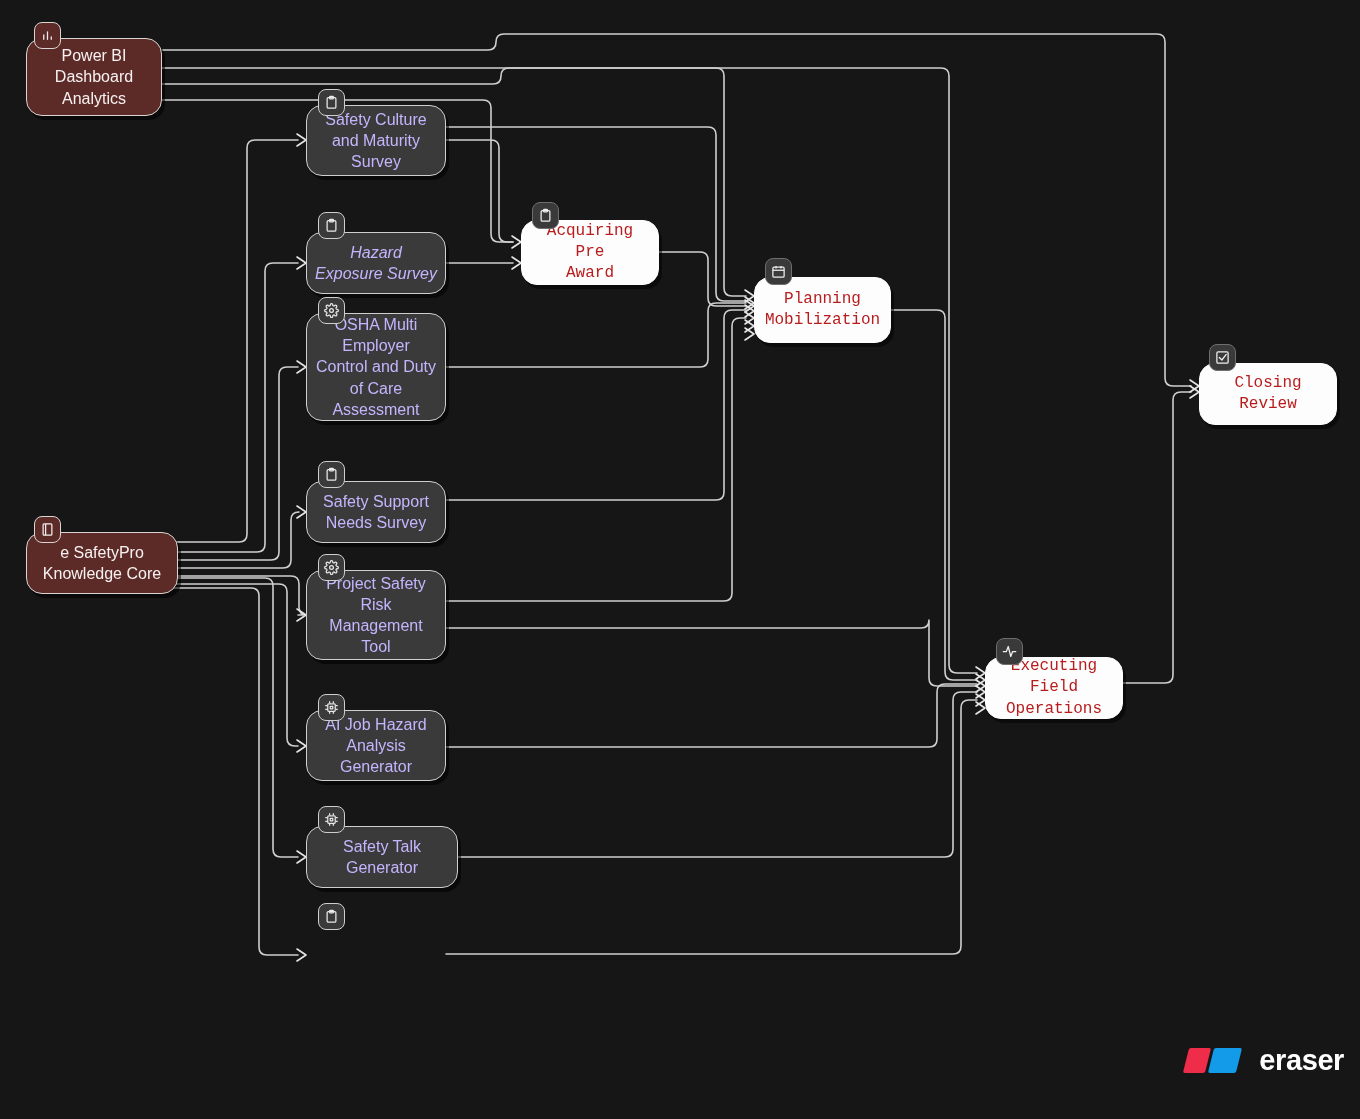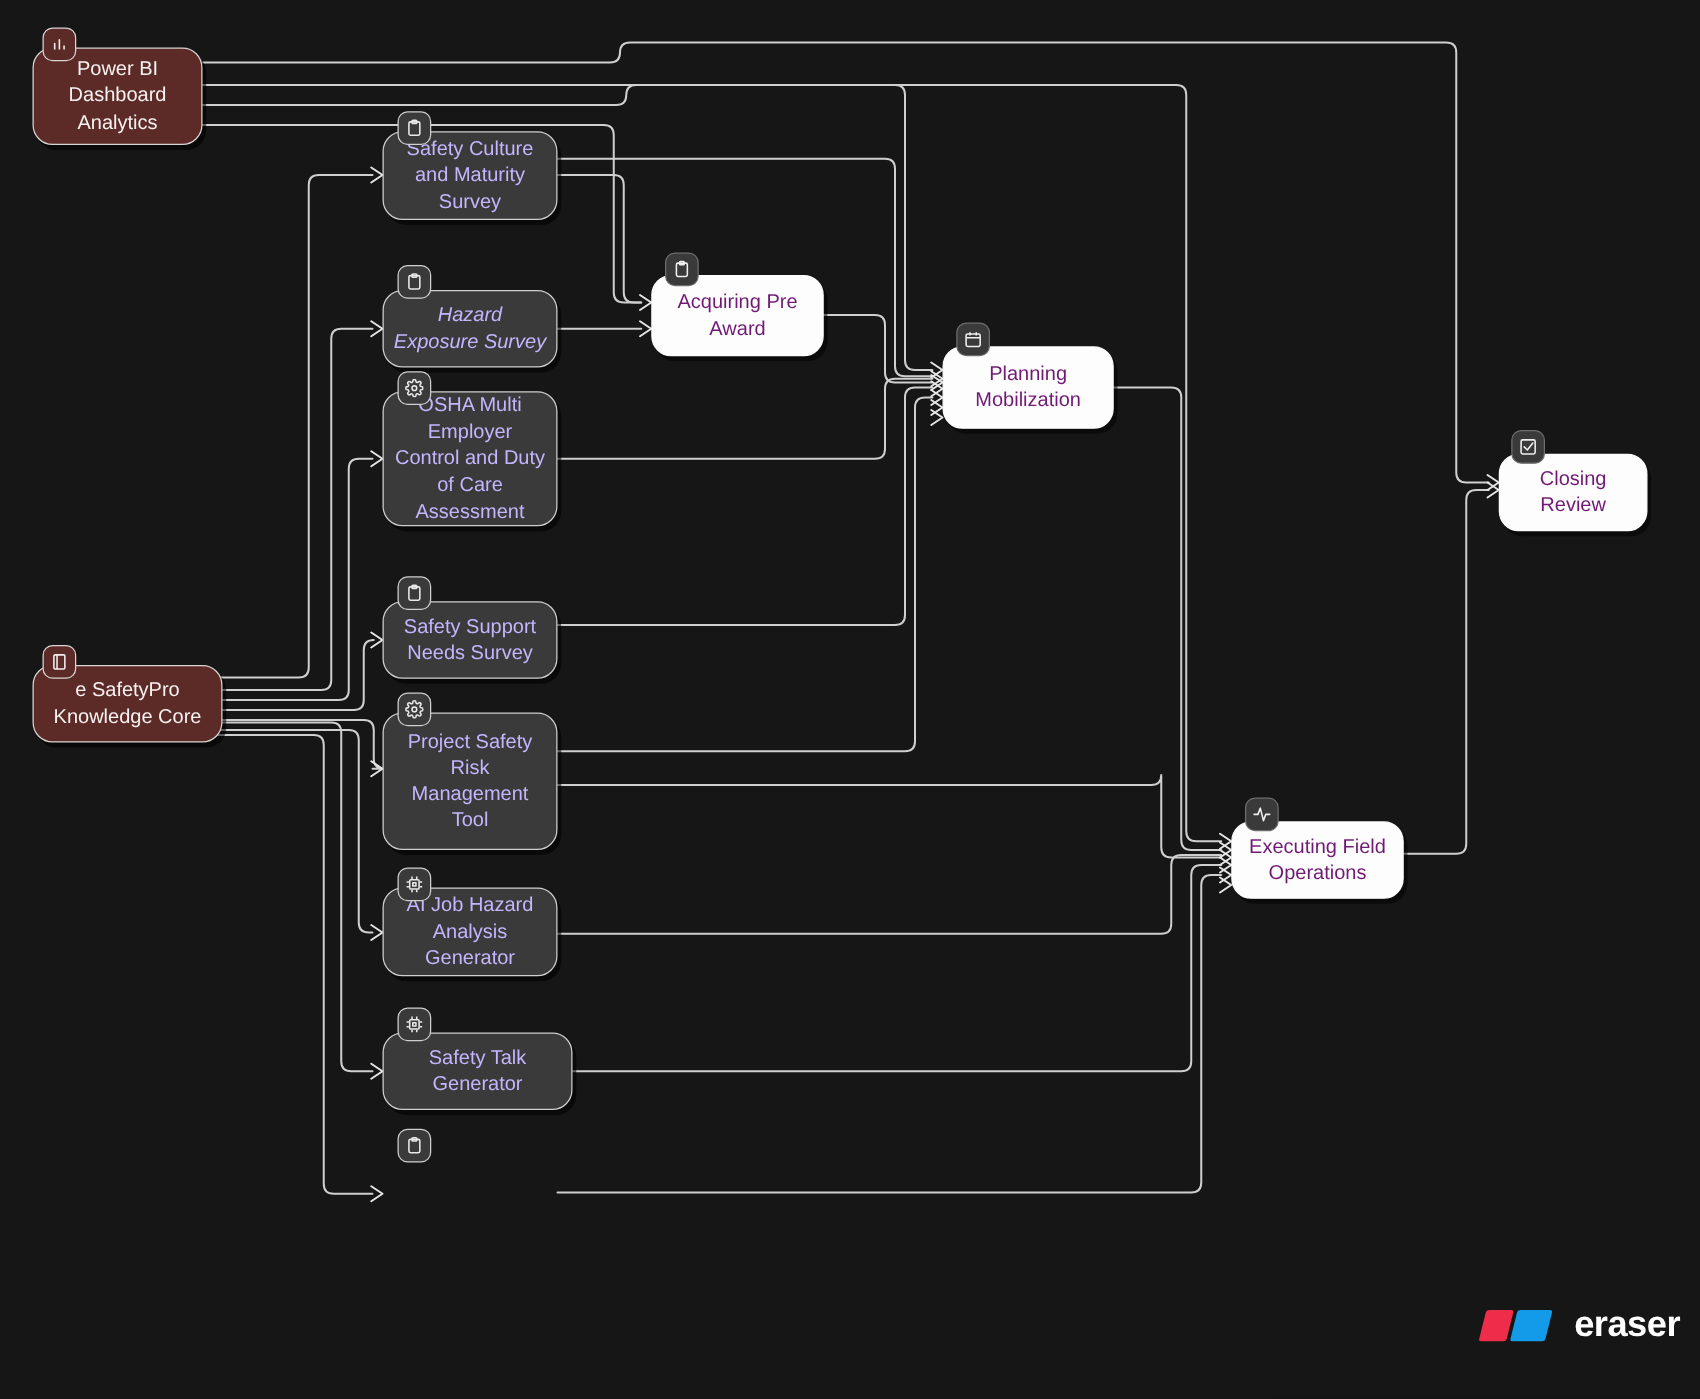--- a/index.html
+++ b/index.html
@@ -3,21 +3,21 @@
 <meta charset="utf-8">
 <style>
   html,body{margin:0;padding:0;background:#161616;}
   body{width:1360px;height:1119px;overflow:hidden;font-family:"Liberation Sans",sans-serif;}
   #stage{position:relative;width:1360px;height:1119px;background:#161616;}
   svg.edges{position:absolute;left:0;top:0;width:1360px;height:1119px;overflow:visible;}
   .node{position:absolute;box-sizing:border-box;border-radius:16px;display:flex;align-items:center;justify-content:center;text-align:center;line-height:1.32;font-size:16px;padding:6px 8px;}
   .node .lbl{display:block;width:100%;white-space:pre-line;}
   .n-dark{background:#3a3a3a;border:1.5px solid #cfcfcf;color:#c4b5fd;box-shadow:3px 4px 0 rgba(0,0,0,.55);}
   .n-red{background:#5c2b28;border:1.5px solid #d8d5d2;color:#f7f2f1;box-shadow:3px 4px 0 rgba(0,0,0,.55);}
-  .n-white{background:#fdfdfd;border:1.5px solid #fdfdfd;color:#701a75;box-shadow:3px 4px 0 rgba(0,0,0,.5);}
+  .n-white{background:#fdfdfd;border:1.5px solid #fdfdfd;color:#b91c1c;box-shadow:3px 4px 0 rgba(0,0,0,.5);font-family:Liberation Mono, monospace;}
   .badge{position:absolute;width:27px;height:27px;border-radius:8px;display:flex;align-items:center;justify-content:center;box-sizing:border-box;}
   .badge svg{display:block;}
   .b-dark{background:#3a3a3a;border:1.5px solid #cfcfcf;}
   .b-red{background:#5c2b28;border:1.5px solid #d8d5d2;}
   .b-white{background:#3a3a3a;border:1.5px solid #6e6e6e;}
   .logo{position:absolute;right:16px;bottom:42px;display:flex;align-items:center;gap:20px;}
   .logo-mark{display:flex;gap:3px;}
   .para{width:26px;height:25px;transform:skewX(-14deg);border-radius:2px;}
   .para.red{background:#ef2d4a;width:22px;}
   .para.blue{background:#139ae8;width:28px;}
@@ -165,21 +165,21 @@
     <span class="lbl">Safety Support
 Needs Survey</span>
   </div>
   <div class="badge b-dark" style="left:318px;top:461px;">
     <svg width="15" height="15" viewBox="0 0 24 24" fill="none" stroke="#e9e9e9" stroke-width="2" stroke-linejoin="round">
       <rect x="5" y="4" width="14" height="17" rx="2"></rect>
         <rect x="9" y="2" width="6" height="4" rx="1"></rect>
     </svg>
   </div>
 
-  <div class="node n-dark" style="left:306px;top:570px;width:140px;height:110px;">
+  <div class="node n-dark" style="left:306px;top:570px;width:140px;height:90px;">
     <span class="lbl">Project Safety
 Risk
 Management
 Tool</span>
   </div>
   <div class="badge b-dark" style="left:318px;top:554px;">
     <svg width="15" height="15" viewBox="0 0 24 24" fill="none" stroke="#e9e9e9" stroke-width="2" stroke-linejoin="round">
       <circle cx="12" cy="12" r="3"></circle>
       <path d="M19.4 15a1.6 1.6 0 0 0 .3 1.8l.1.1a2 2 0 1 1-2.8 2.8l-.1-.1a1.6 1.6 0 0 0-1.8-.3 1.6 1.6 0 0 0-1 1.5V21a2 2 0 1 1-4 0v-.1A1.6 1.6 0 0 0 9 19.4a1.6 1.6 0 0 0-1.8.3l-.1.1a2 2 0 1 1-2.8-2.8l.1-.1a1.6 1.6 0 0 0 .3-1.8 1.6 1.6 0 0 0-1.5-1H3a2 2 0 1 1 0-4h.1A1.6 1.6 0 0 0 4.6 9a1.6 1.6 0 0 0-.3-1.8l-.1-.1a2 2 0 1 1 2.8-2.8l.1.1a1.6 1.6 0 0 0 1.8.3H9a1.6 1.6 0 0 0 1-1.5V3a2 2 0 1 1 4 0v.1a1.6 1.6 0 0 0 1 1.5 1.6 1.6 0 0 0 1.8-.3l.1-.1a2 2 0 1 1 2.8 2.8l-.1.1a1.6 1.6 0 0 0-.3 1.8V9a1.6 1.6 0 0 0 1.5 1H21a2 2 0 1 1 0 4h-.1a1.6 1.6 0 0 0-1.5 1z"></path>
     </svg>
@@ -258,21 +258,21 @@
   <div class="node n-white" style="left:985px;top:657px;width:138px;height:62px;">
     <span class="lbl">Executing Field
 Operations</span>
   </div>
   <div class="badge b-white" style="left:996px;top:638px;">
     <svg width="15" height="15" viewBox="0 0 24 24" fill="none" stroke="#f0f0f0" stroke-width="2" stroke-linejoin="round" stroke-linecap="round">
       <polyline points="2,12 7,12 10,4 14,20 17,12 22,12"></polyline>
     </svg>
   </div>
 
-  <div class="node n-white" style="left:1199px;top:363px;width:119px;height:62px;">
+  <div class="node n-white" style="left:1199px;top:363px;width:138px;height:62px;">
     <span class="lbl">Closing Review</span>
   </div>
   <div class="badge b-white" style="left:1209px;top:344px;">
     <svg width="15" height="15" viewBox="0 0 24 24" fill="none" stroke="#f0f0f0" stroke-width="2" stroke-linejoin="round" stroke-linecap="round">
       <rect x="3" y="3" width="18" height="18" rx="2"></rect>
         <polyline points="7,12 11,16 18,7"></polyline>
     </svg>
   </div>
 
   <div class="logo">

